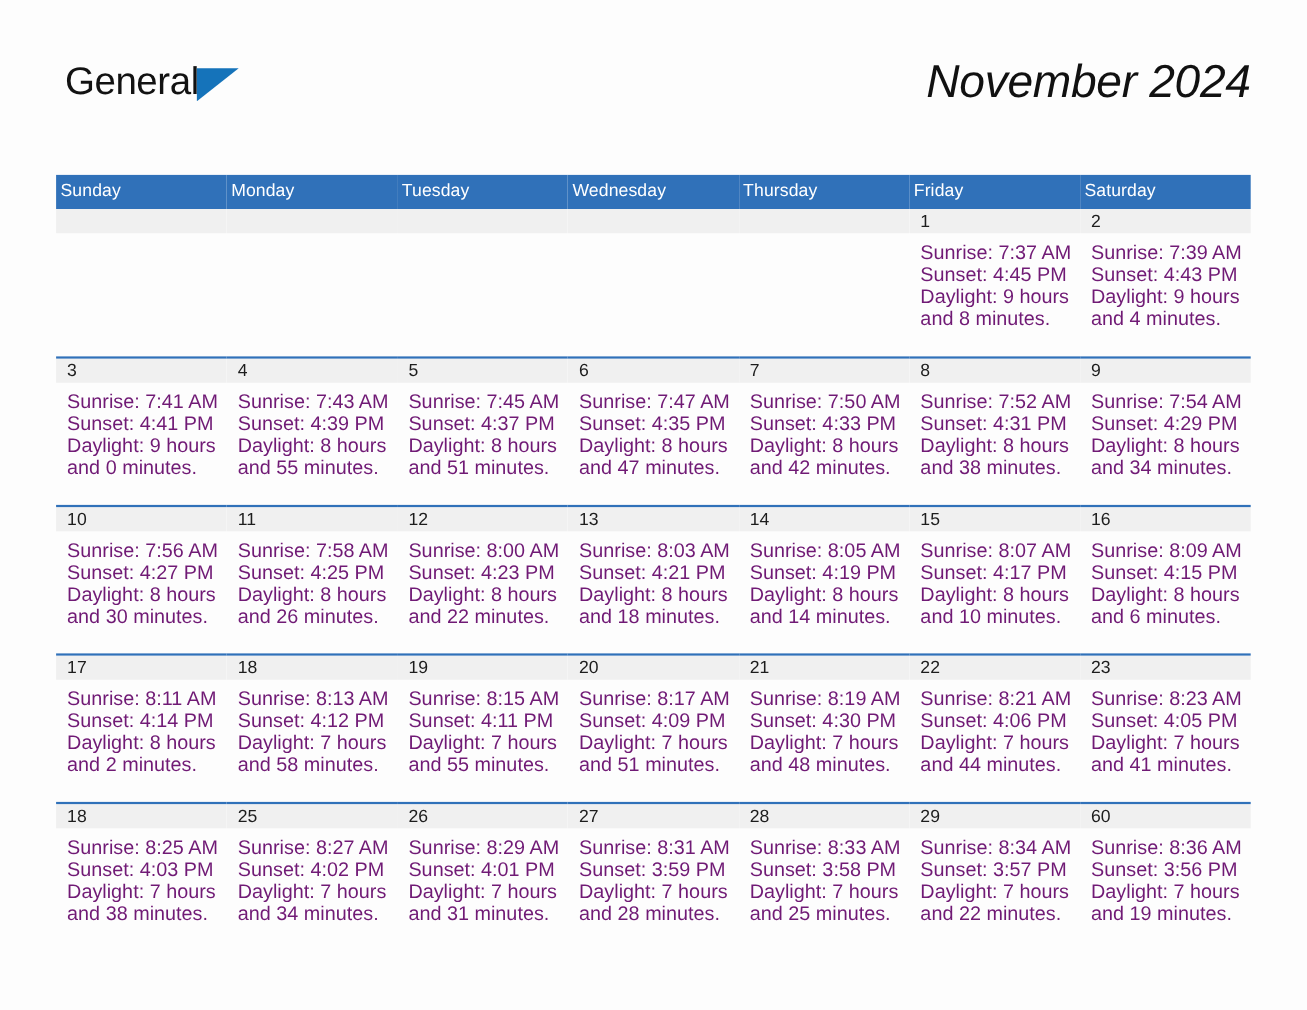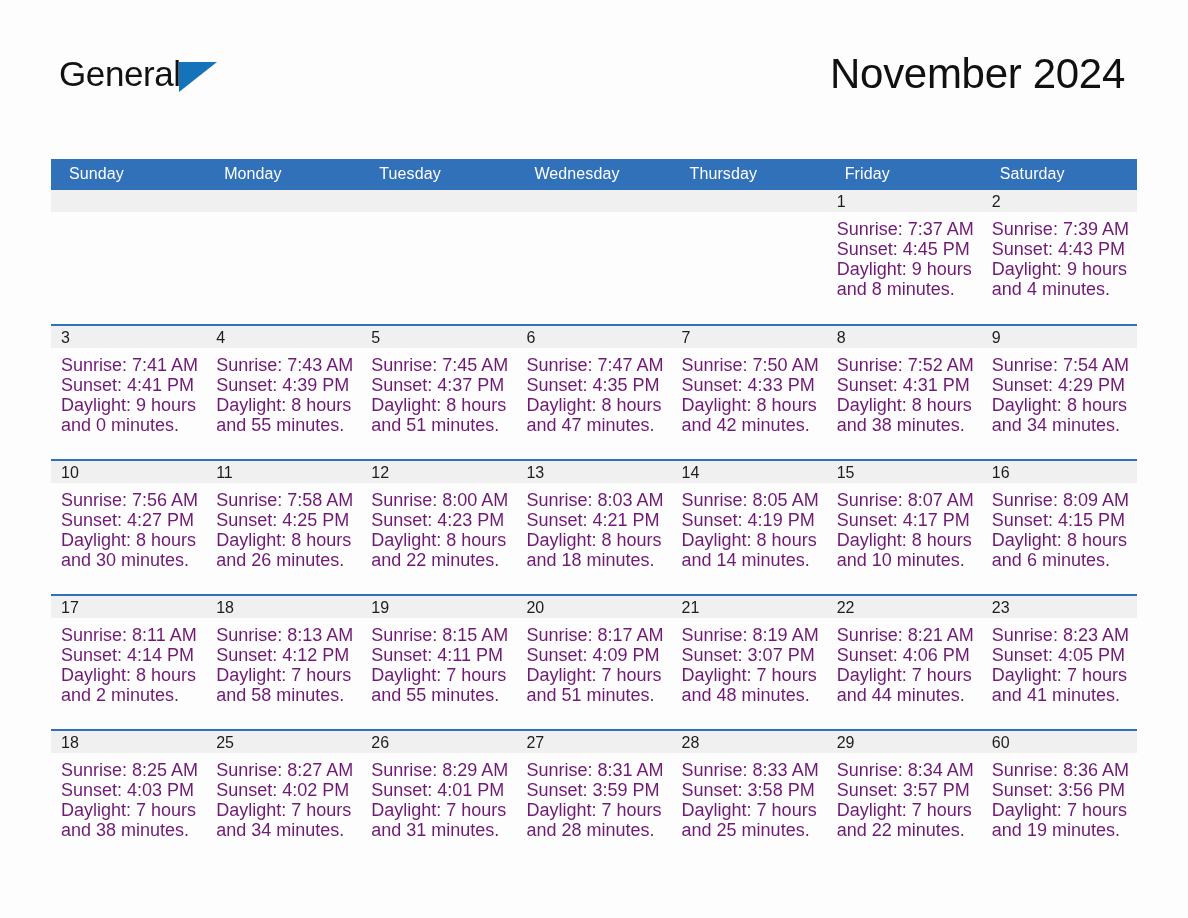--- a/index.html
+++ b/index.html
@@ -66,23 +66,24 @@
     color: #1573ba;
     line-height: 38px;
     letter-spacing: -0.2px;
     margin-left: 73px;
     margin-top: -5px;
     font-family: "Liberation Sans", sans-serif;
   }
 
   .title-block {
     position: absolute;
-    right: 12px;
+    right: 0;
     top: 0;
     text-align: right;
+    font-style: italic;
   }
   .month-title {
     font-size: 42px;
     font-weight: normal;
     color: #111;
     line-height: 52px;
     letter-spacing: -0.3px;
   }
   .location {
     font-size: 25px;
@@ -103,21 +104,21 @@
   }
 
   .calendar col { width: 155.14px; }
 
   .dow-header th {
     background: #3071b9;
     color: #ffffff;
     font-weight: normal;
     font-size: 16px;
     text-align: left;
-    padding: 6px 0 7px 18px;
+    padding: 6px 0 7px 4px;
     height: 30px;
     vertical-align: middle;
     letter-spacing: 0.1px;
   }
 
   .week-row td {
     vertical-align: top;
     padding: 0;
     height: 135px;
     border-top: 2px solid #3071b9;
@@ -415,21 +416,21 @@
               <div>Sunrise: 8:17 AM</div>
               <div>Sunset: 4:09 PM</div>
               <div>Daylight: 7 hours</div>
               <div>and 51 minutes.</div>
             </div>
           </td>
           <td class="day-cell">
             <div class="daynum">21</div>
             <div class="cellbody">
               <div>Sunrise: 8:19 AM</div>
-              <div>Sunset: 3:07 PM</div>
+              <div>Sunset: 4:30 PM</div>
               <div>Daylight: 7 hours</div>
               <div>and 48 minutes.</div>
             </div>
           </td>
           <td class="day-cell">
             <div class="daynum">22</div>
             <div class="cellbody">
               <div>Sunrise: 8:21 AM</div>
               <div>Sunset: 4:06 PM</div>
               <div>Daylight: 7 hours</div>

